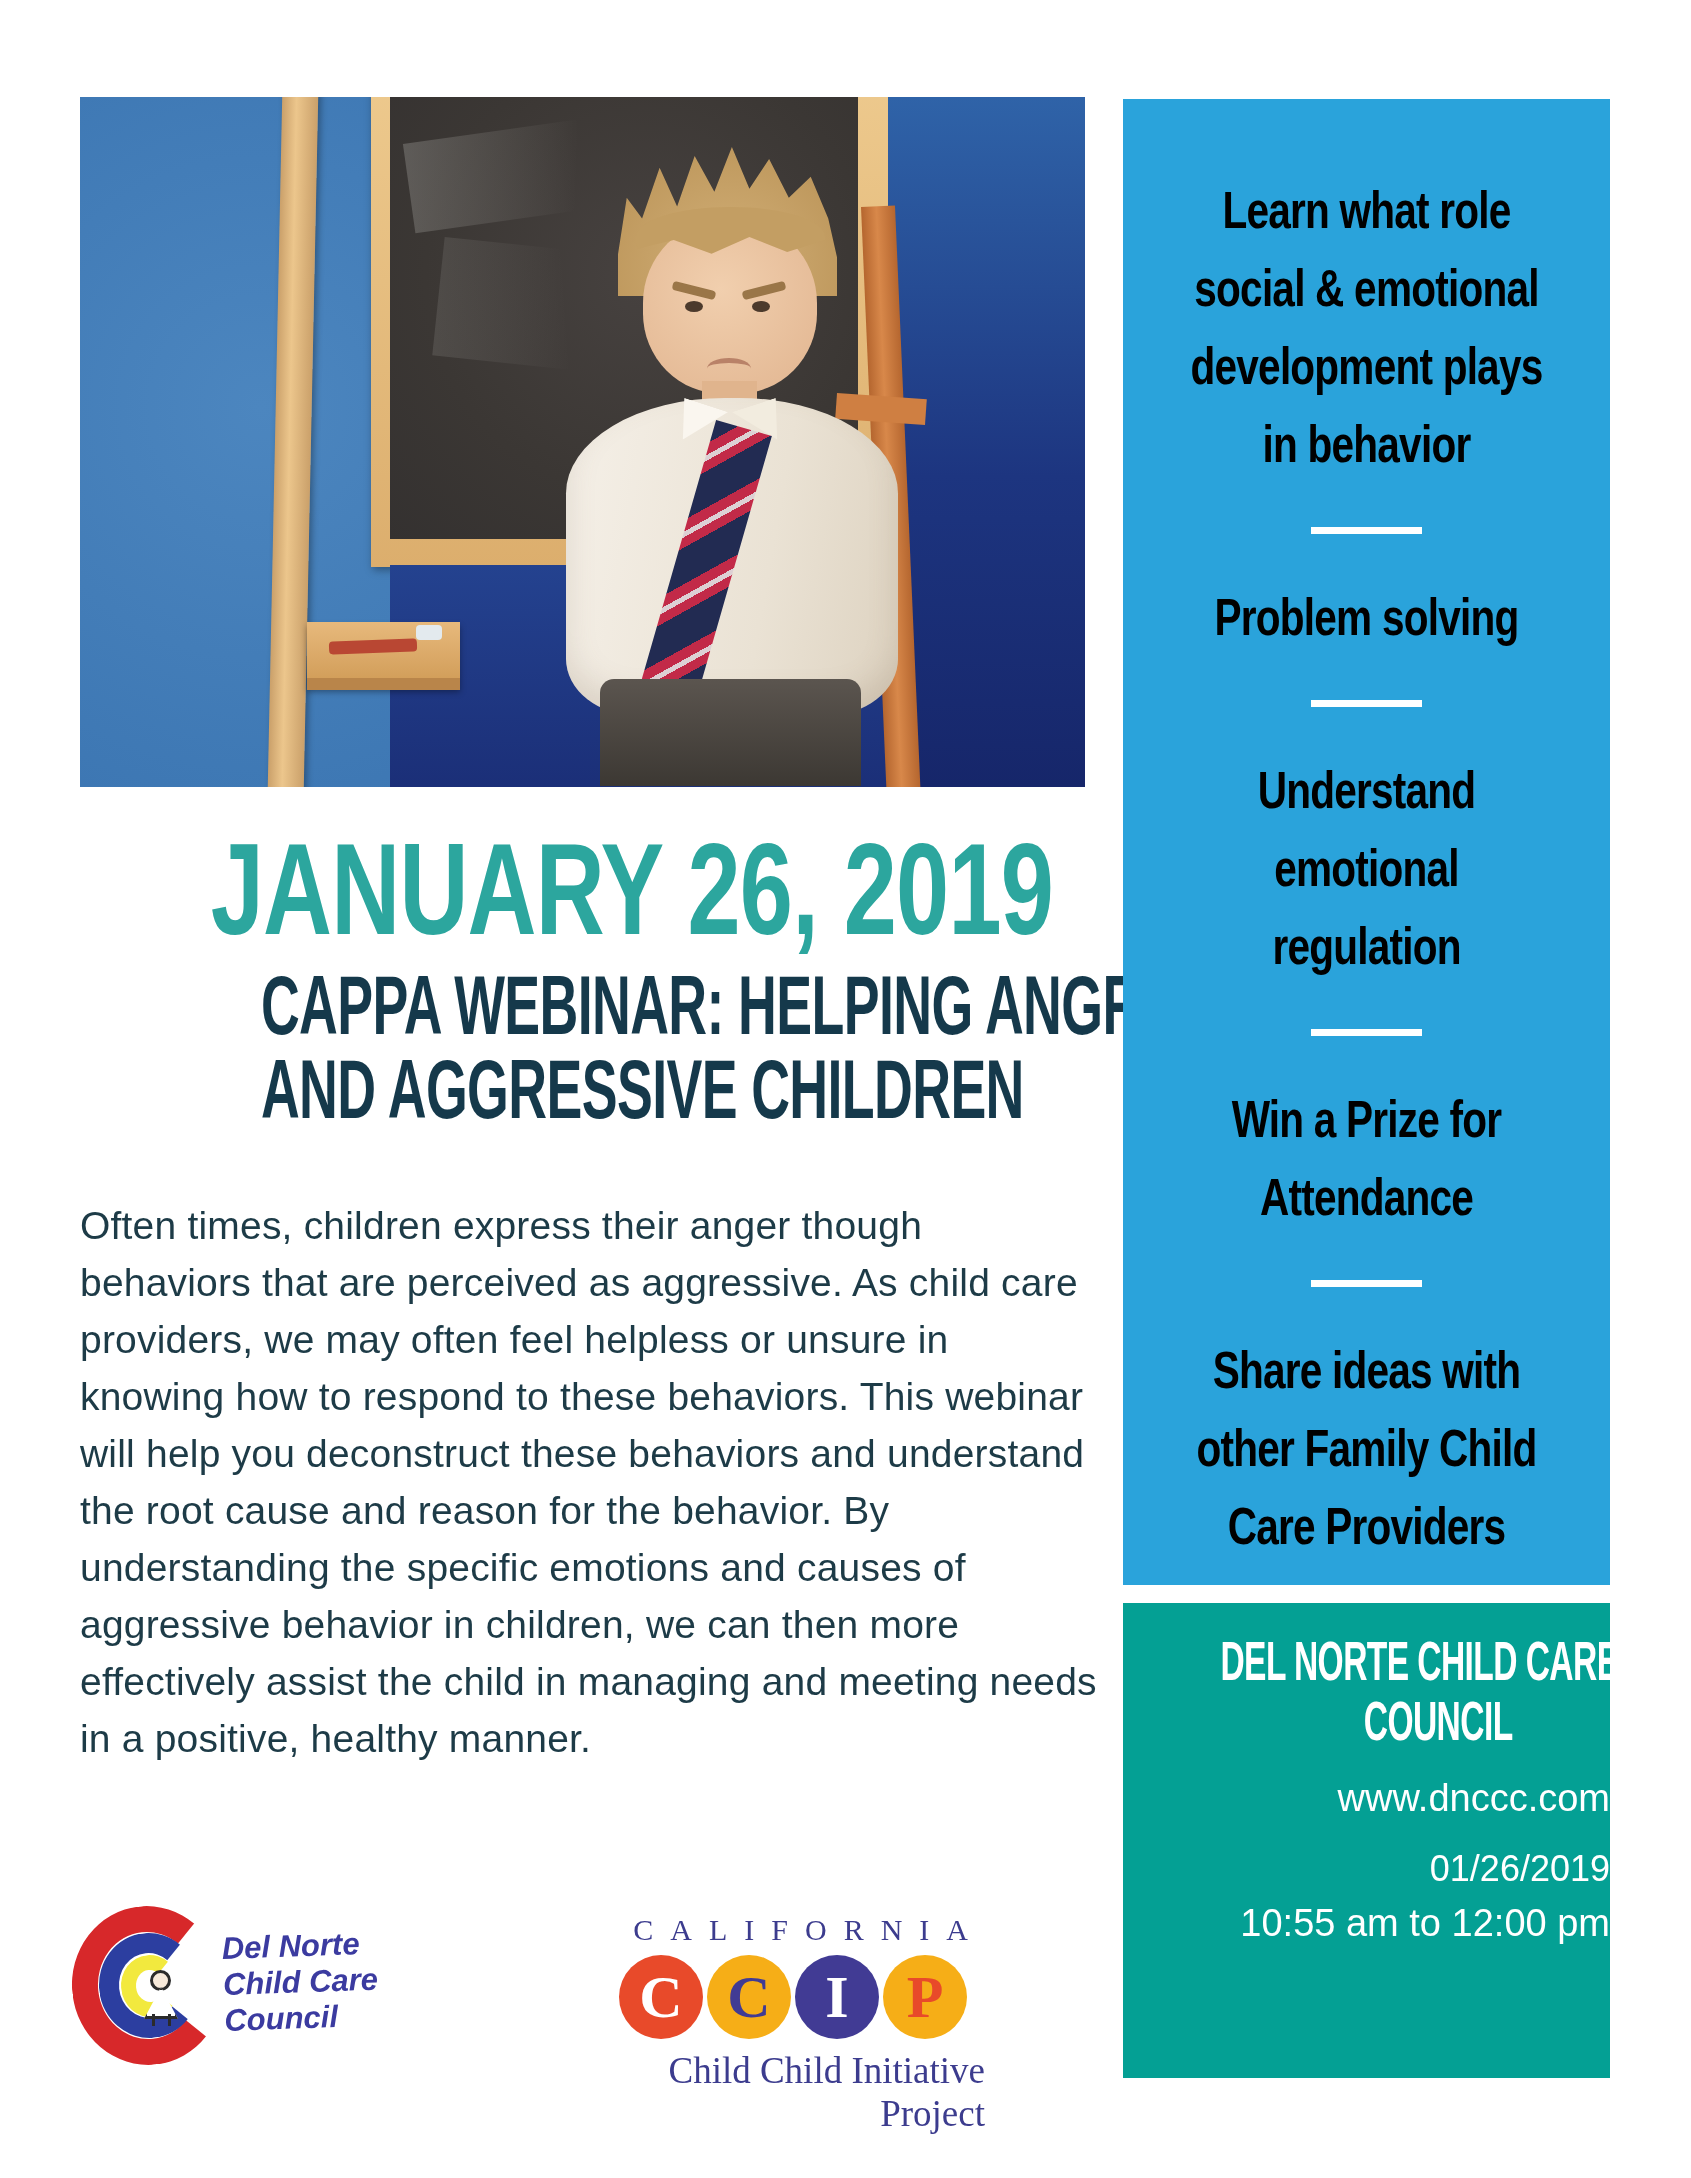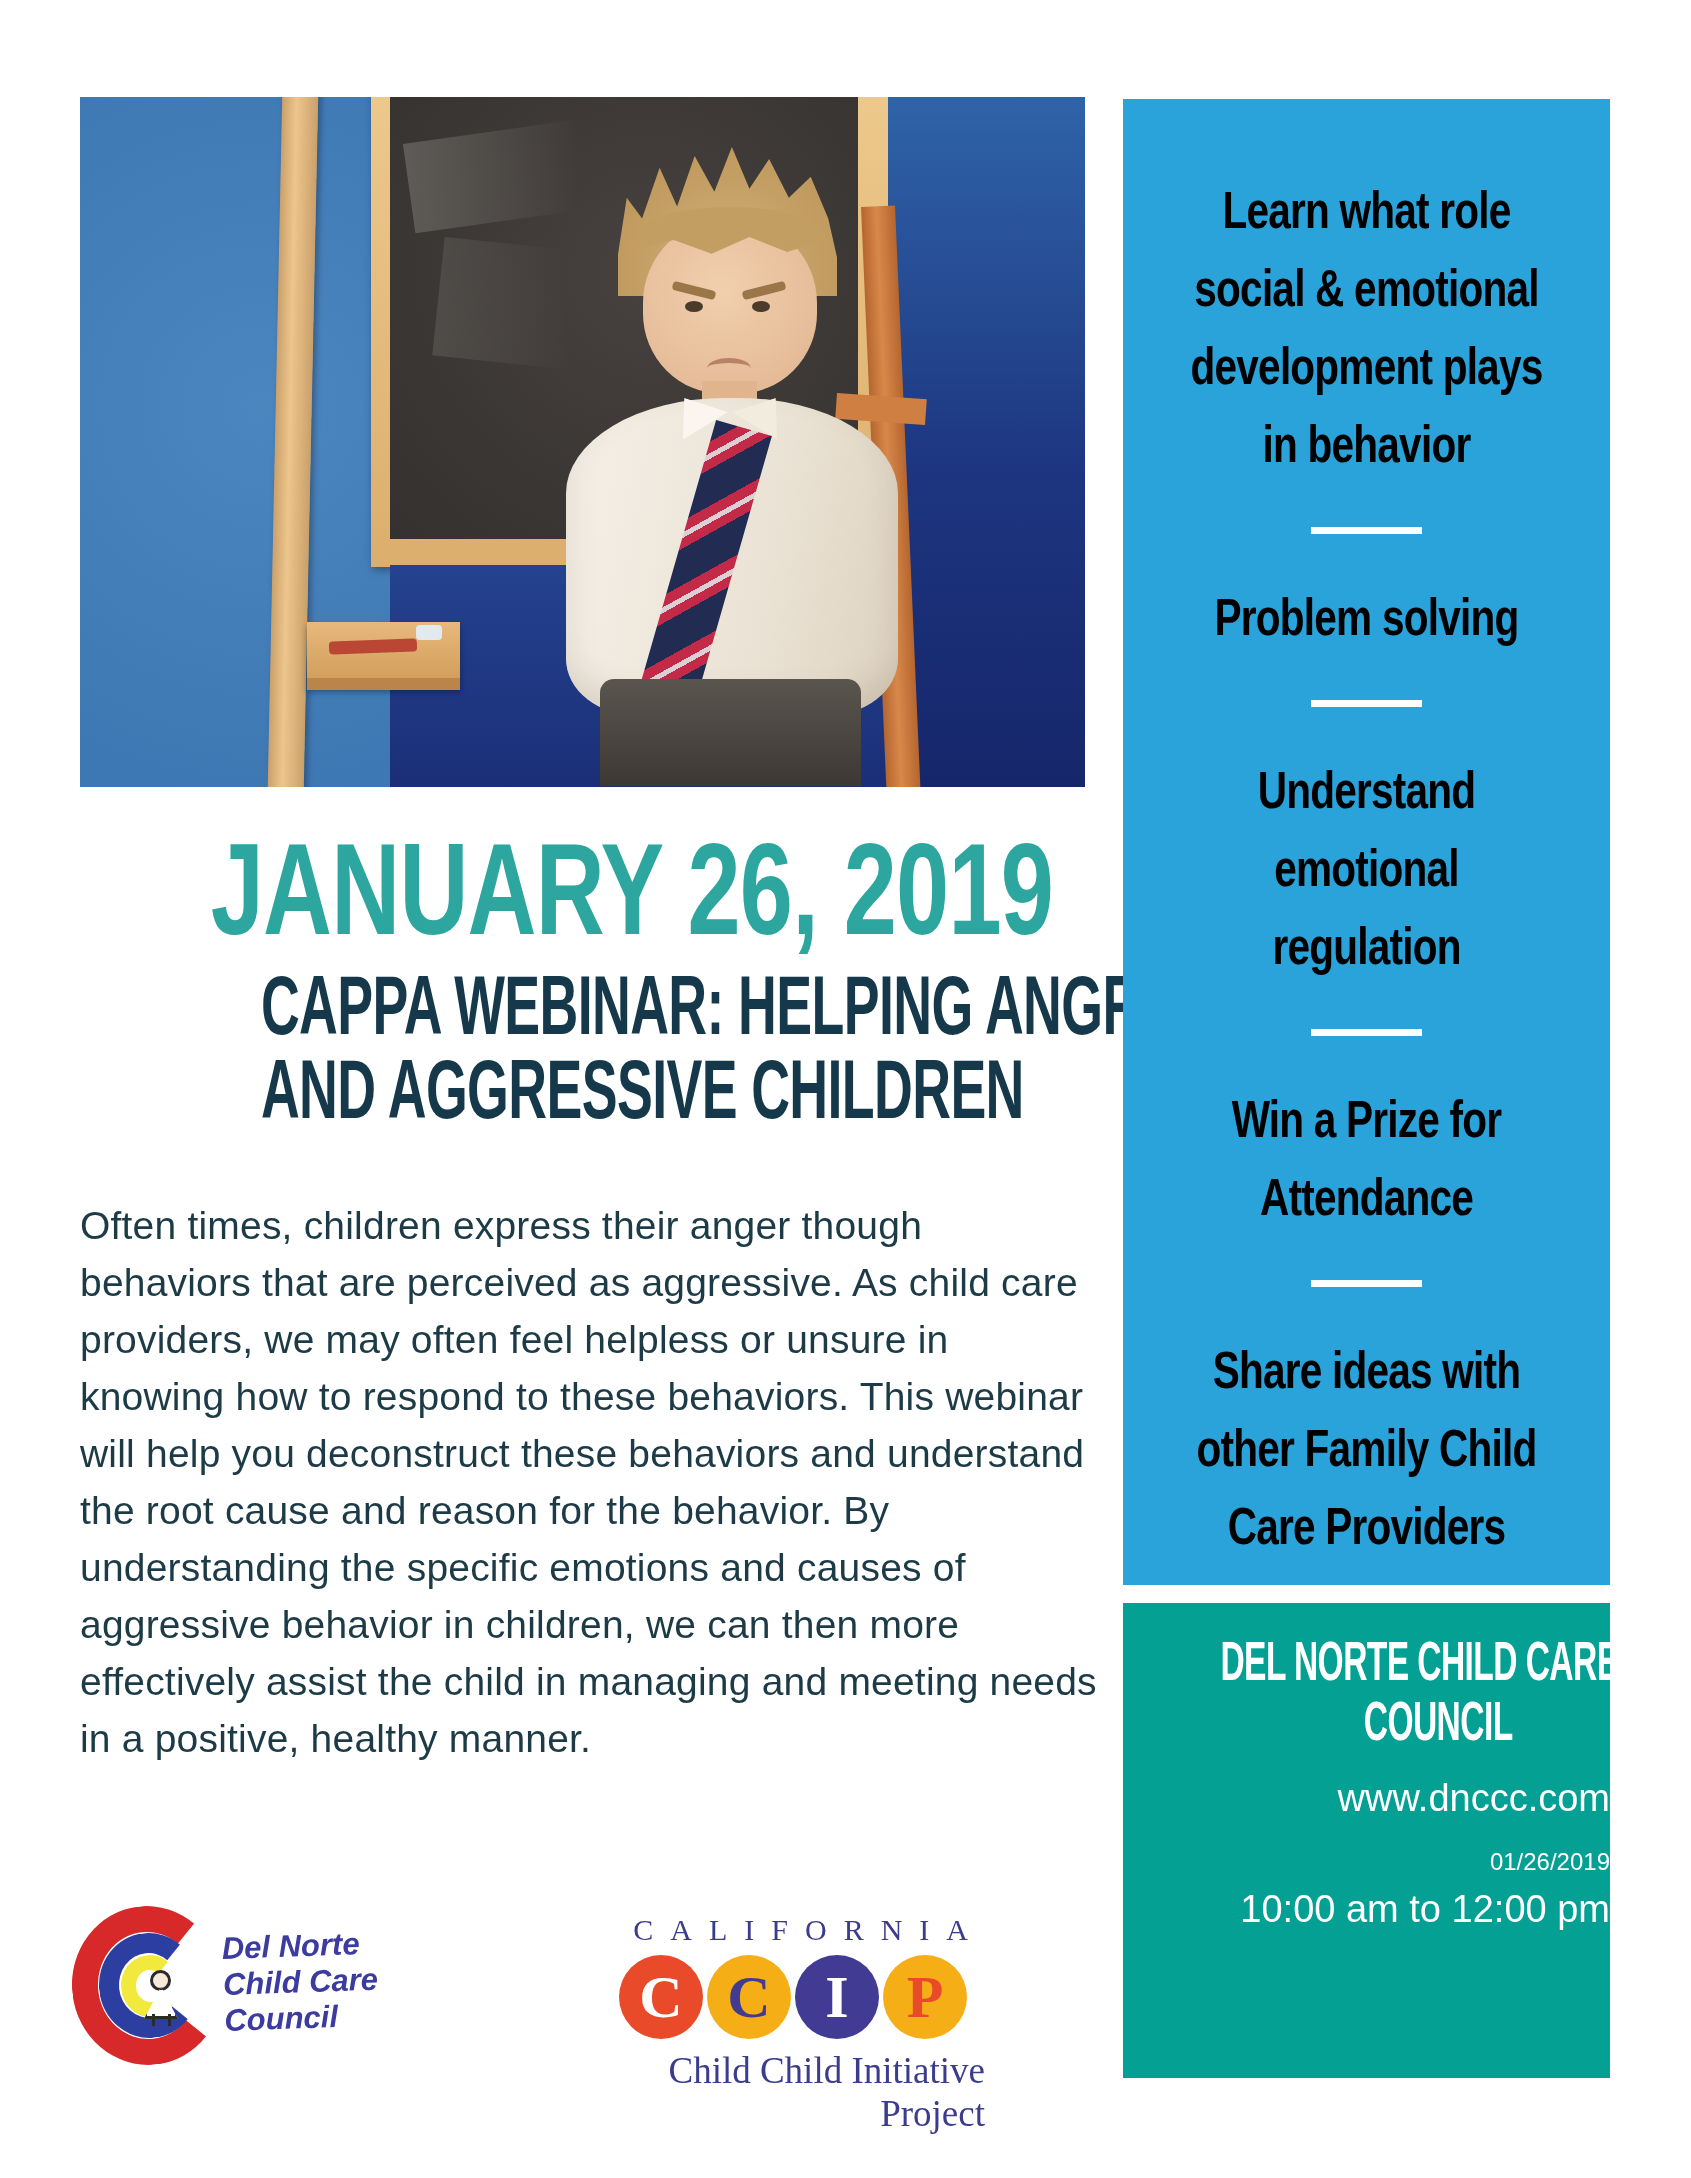--- a/index.html
+++ b/index.html
@@ -63,21 +63,21 @@
   .s-item span{display:block;}
   .divider{width:111px;height:7px;background:#ffffff;margin:44px auto;}
 
   
   .contact{left:1123px;top:1603px;width:487px;height:475px;background:#04a094;color:#ffffff;text-align:right;padding-top:28px;box-sizing:border-box;}
   .org{font-size:56px;font-weight:bold;line-height:60px;}
   .org span{display:block;}
   .addr{margin-top:12px;font-size:38px;line-height:50px;}
   .addr span{display:block;}
   .site{margin-top:26px;font-size:38px;}
-  .cdate{margin-top:28px;font-size:24px;}
+  .cdate{margin-top:28px;font-size:36px;}
   .ctime{margin-top:12px;font-size:38px;}
 
   
   .dnccc{left:72px;top:1902px;width:308px;height:179px;}
   .c-red{left:0;top:4px;width:151px;height:159px;border:26px solid #d7282a;border-right-color:transparent;border-radius:50%;box-sizing:border-box;transform:rotate(-6deg);}
   .c-blue{left:27px;top:31px;width:100px;height:105px;border:20px solid #2c3ea0;border-right-color:transparent;border-radius:50%;box-sizing:border-box;transform:rotate(-6deg);}
   .c-yellow{left:49px;top:53px;width:58px;height:62px;border:15px solid #f2e93e;border-right-color:transparent;border-radius:50%;box-sizing:border-box;transform:rotate(-6deg);}
   .kid-head{left:78px;top:68px;width:15px;height:15px;border:3px solid #2b2b2b;border-radius:50%;background:#f7e9da;}
   .kid-body{left:72px;top:85px;width:28px;height:26px;background:#fff;border:3px solid #2b2b2b;clip-path:polygon(50% 0,100% 100%,0 100%);}
   .kid-legs{left:80px;top:112px;width:13px;height:12px;border-left:3px solid #2b2b2b;border-right:3px solid #2b2b2b;}
@@ -169,21 +169,21 @@
   </div>
 </div>
 
 <div class="abs contact">
   <div class="org cond sx60">
     <span>DEL NORTE CHILD CARE</span>
     <span>COUNCIL</span>
   </div>
   <div class="site">www.dnccc.com</div>
   <div class="cdate">01/26/2019</div>
-  <div class="ctime">10:00 am to 12:00 pm</div>
+  <div class="ctime">10:55 am to 12:00 pm</div>
 </div>
 
 <div class="abs dnccc">
   <div class="abs c-red"></div>
   <div class="abs c-blue"></div>
   <div class="abs c-yellow"></div>
   <div class="abs kid-head"></div>
   <div class="abs kid-body"></div>
   <div class="abs kid-legs"></div>
   <div class="abs dn-text">

